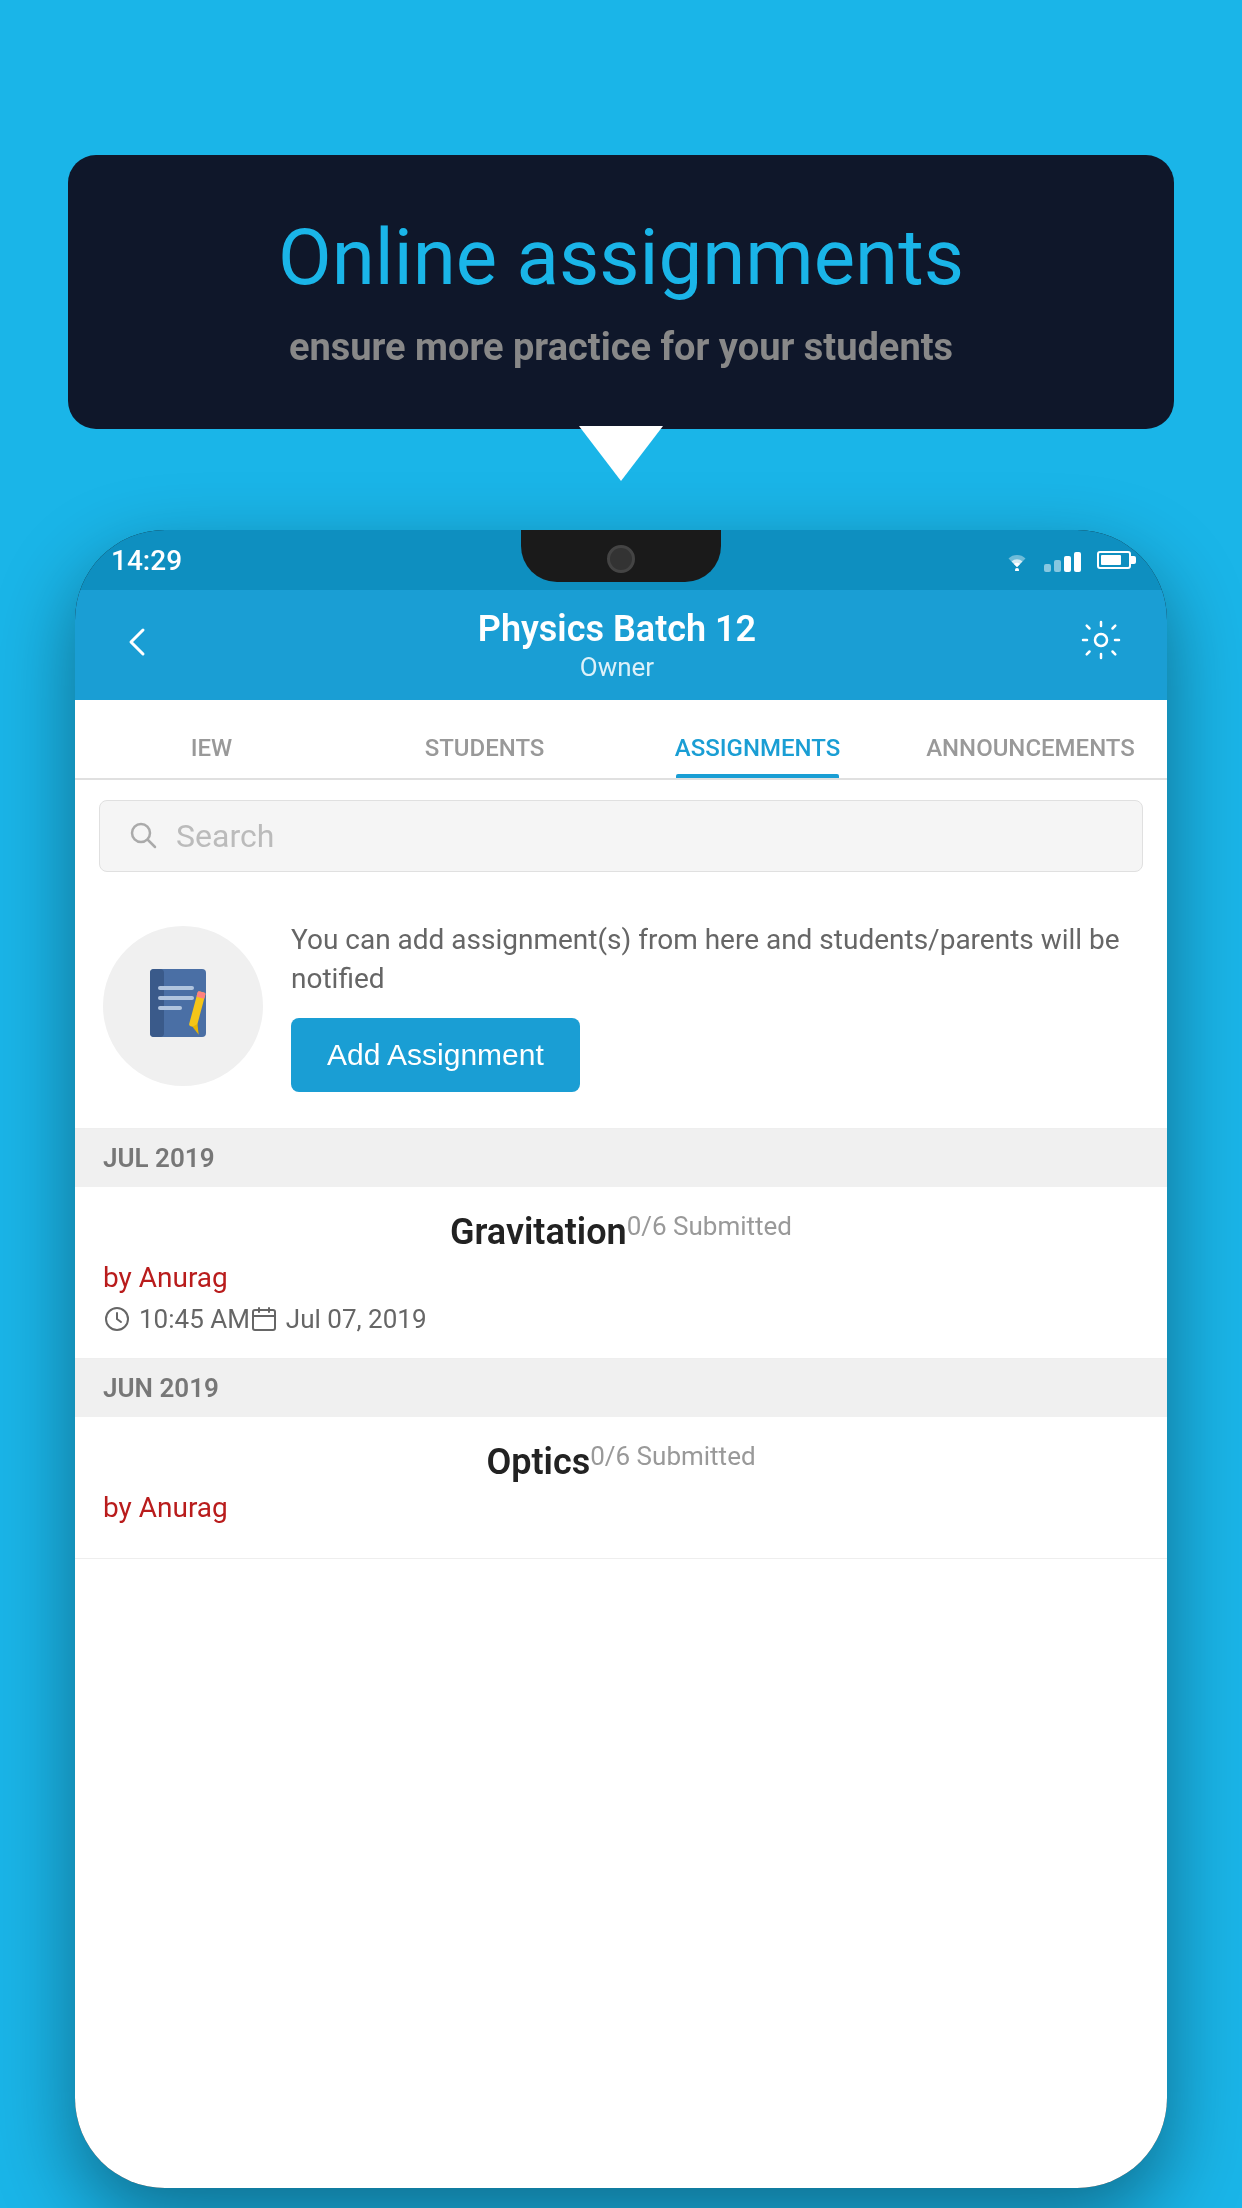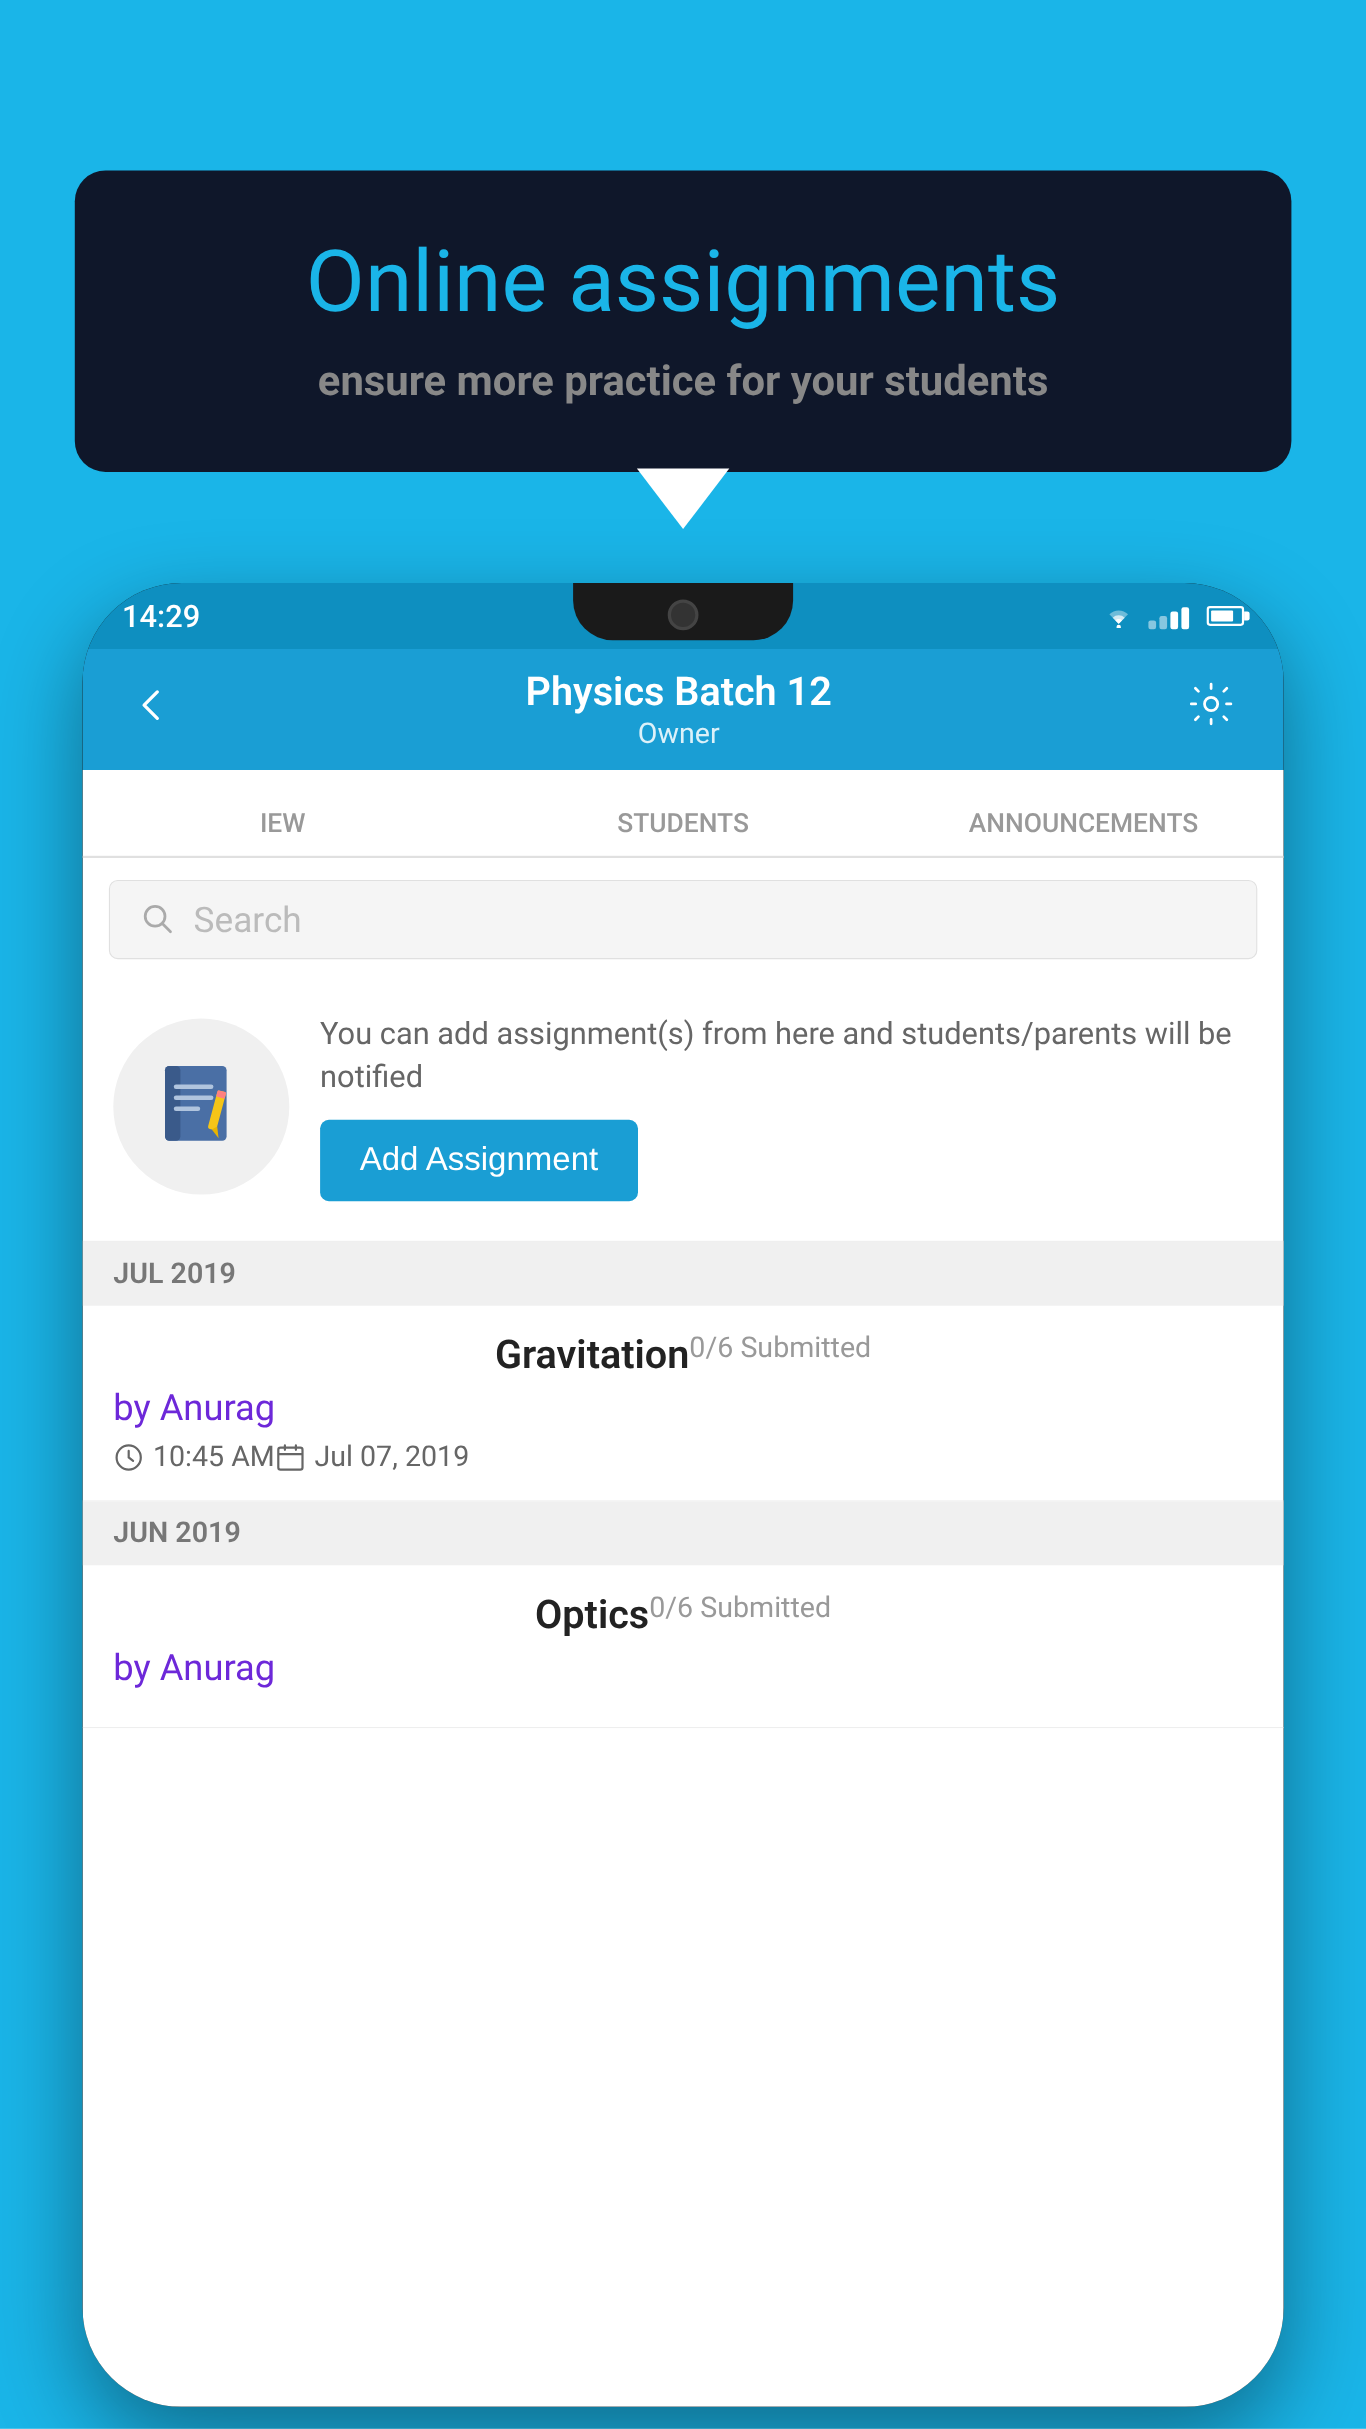--- a/index.html
+++ b/index.html
@@ -347,22 +347,22 @@
       font-weight: 600;
       color: #222;
     }
 
     .submitted-badge {
       font-size: 26px;
       color: #999;
     }
 
     .assignment-by {
-      font-size: 33px;
-      color: #6d28d9;
+      font-size: 28px;
+      color: #b91c1c;
       margin-bottom: 10px;
     }
 
     .assignment-meta {
       display: flex;
       align-items: center;
     }
 
     .meta-item {
       display: flex;
@@ -424,20 +424,21 @@
       <svg width="44" height="44" viewBox="0 0 44 44" fill="none">
         <circle cx="22" cy="22" r="6" stroke="white" stroke-width="2.5"></circle>
         <path d="M22 4v4M22 36v4M4 22h4M36 22h4M7.7 7.7l2.8 2.8M33.5 33.5l2.8 2.8M7.7 36.3l2.8-2.8M33.5 10.5l2.8-2.8" stroke="white" stroke-width="2.5" stroke-linecap="round"></path>
       </svg>
     </div>
   </div>
 
   <div class="tabs-bar">
     <div class="tab-item">IEW</div>
     <div class="tab-item">STUDENTS</div>
+    <div class="tab-item active">ASSIGNMENTS</div>
     <div class="tab-item">ANNOUNCEMENTS</div>
   </div>
 
   <div class="phone-content">
 
     <div class="search-bar">
       <svg width="32" height="32" viewBox="0 0 32 32" fill="none">
         <circle cx="13" cy="13" r="9" stroke="#aaa" stroke-width="2.5"></circle>
         <path d="M20 20l7 7" stroke="#aaa" stroke-width="2.5" stroke-linecap="round"></path>
       </svg>

